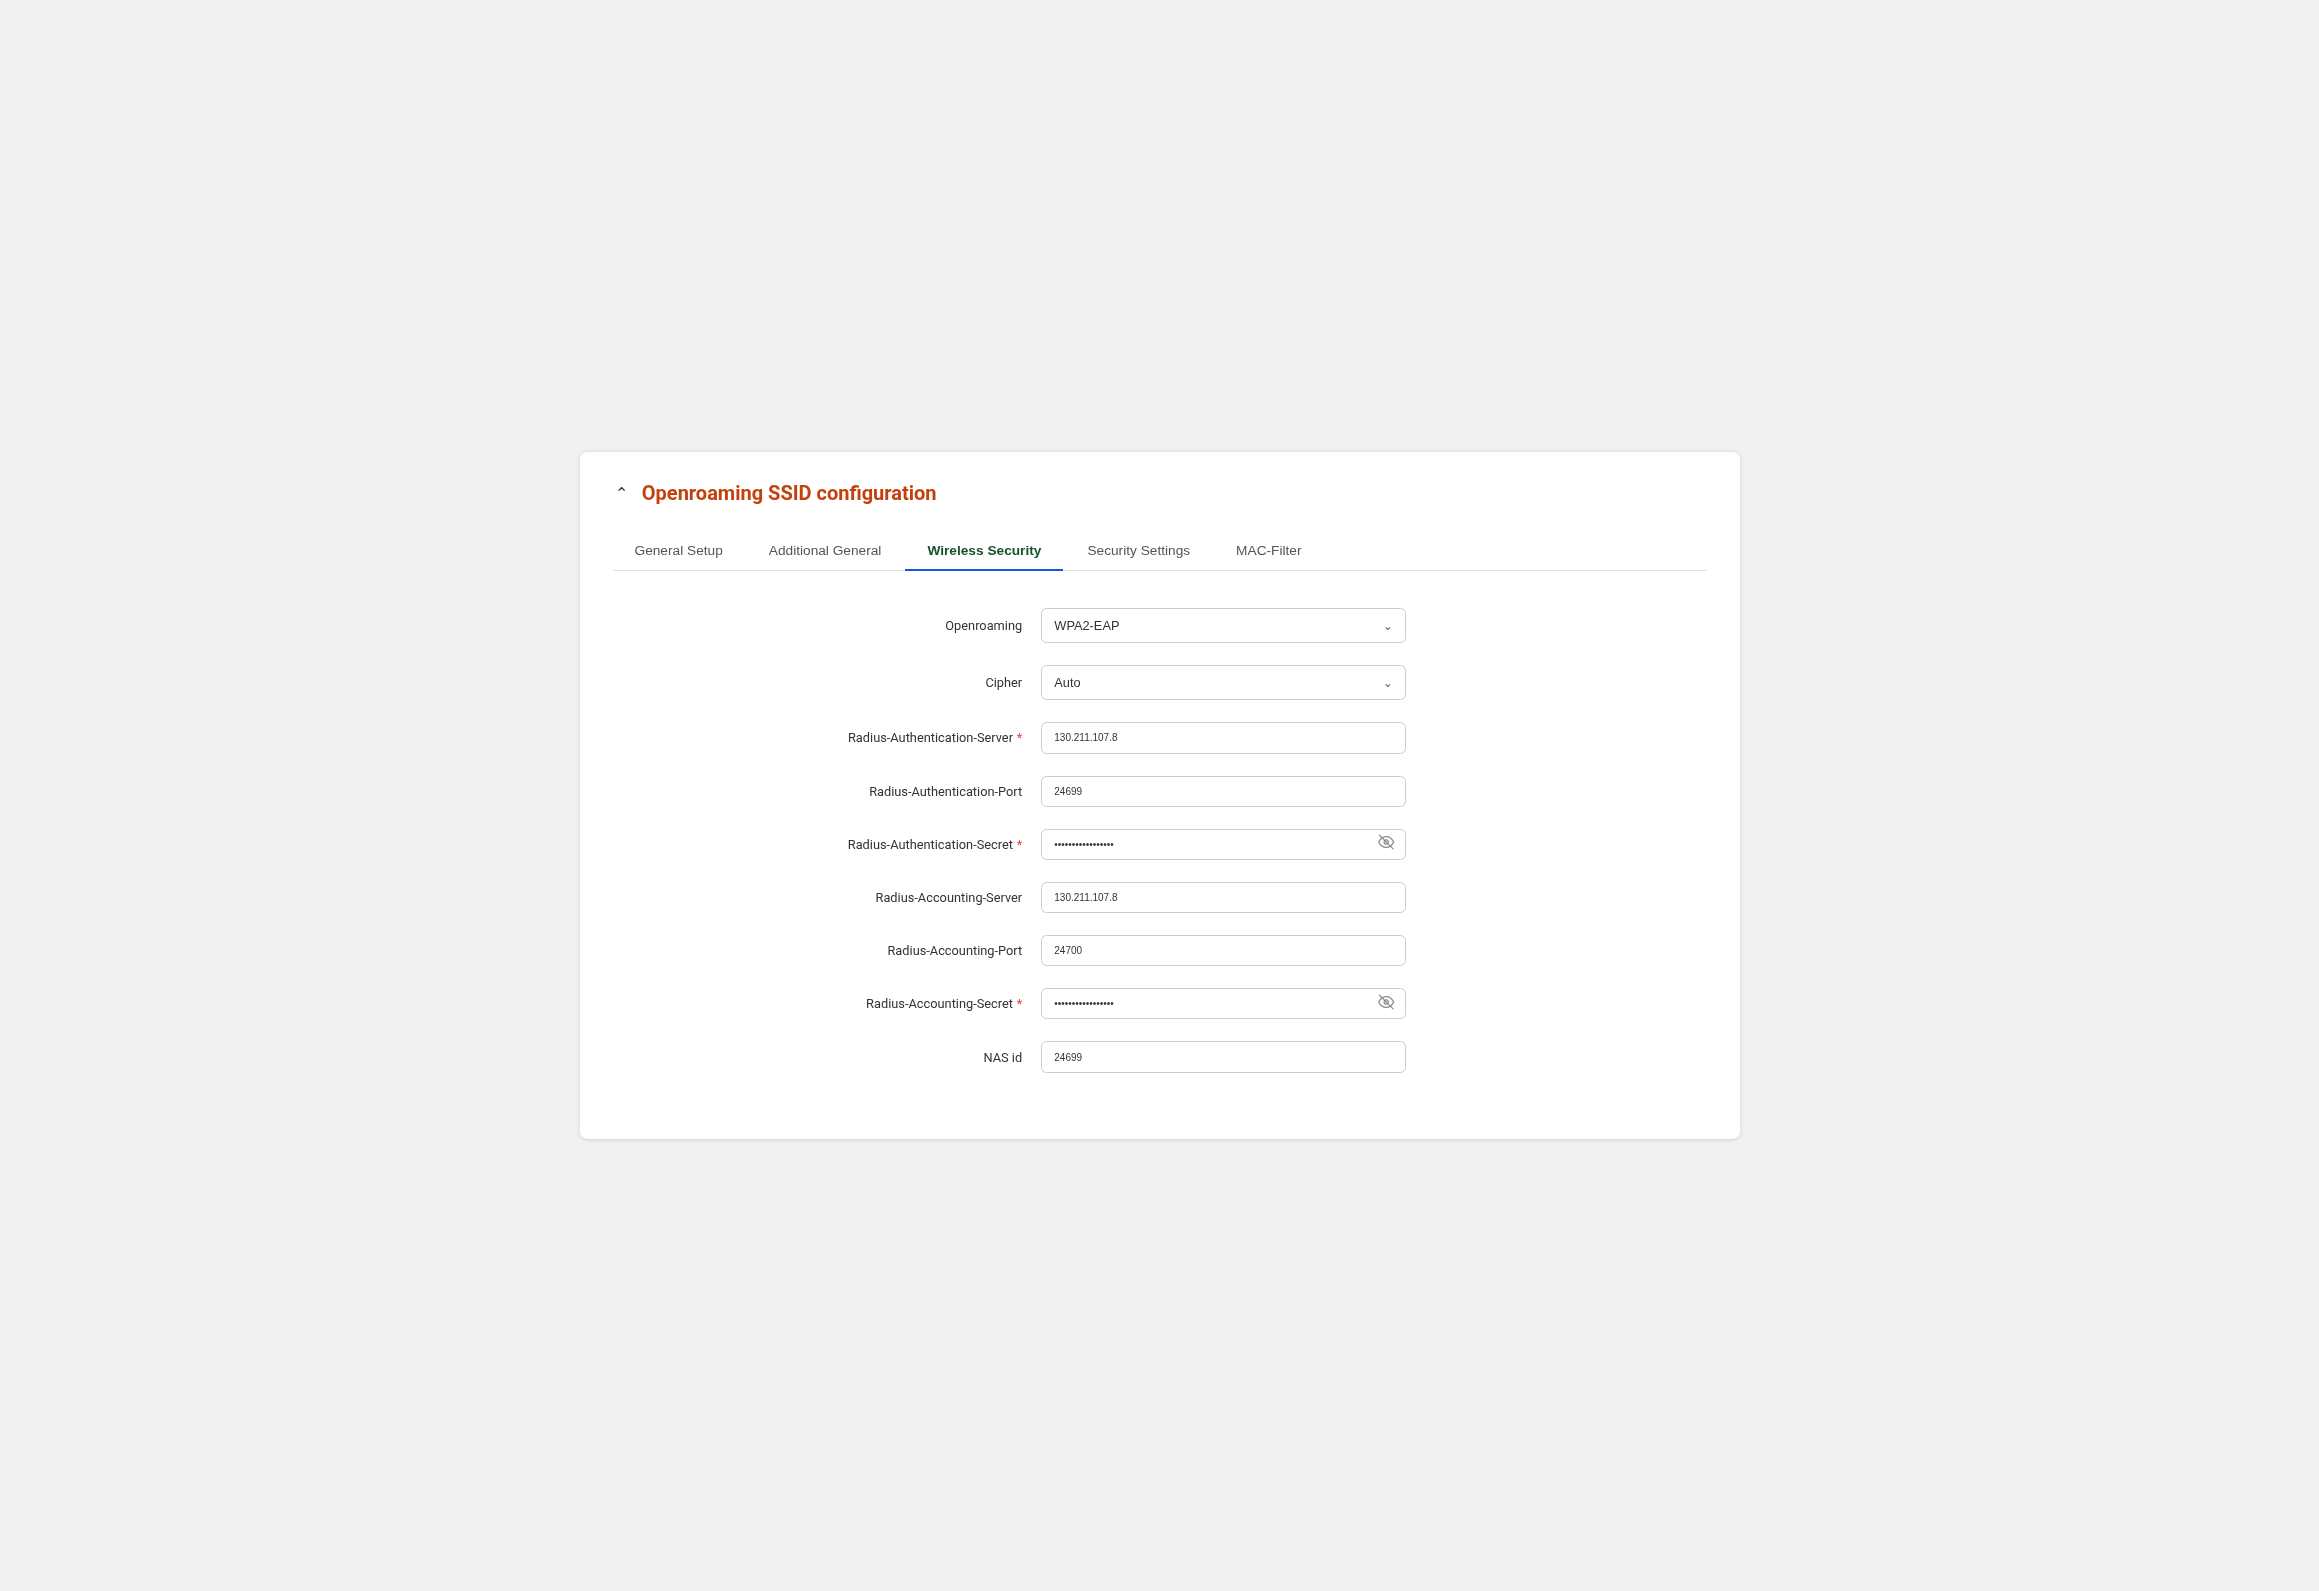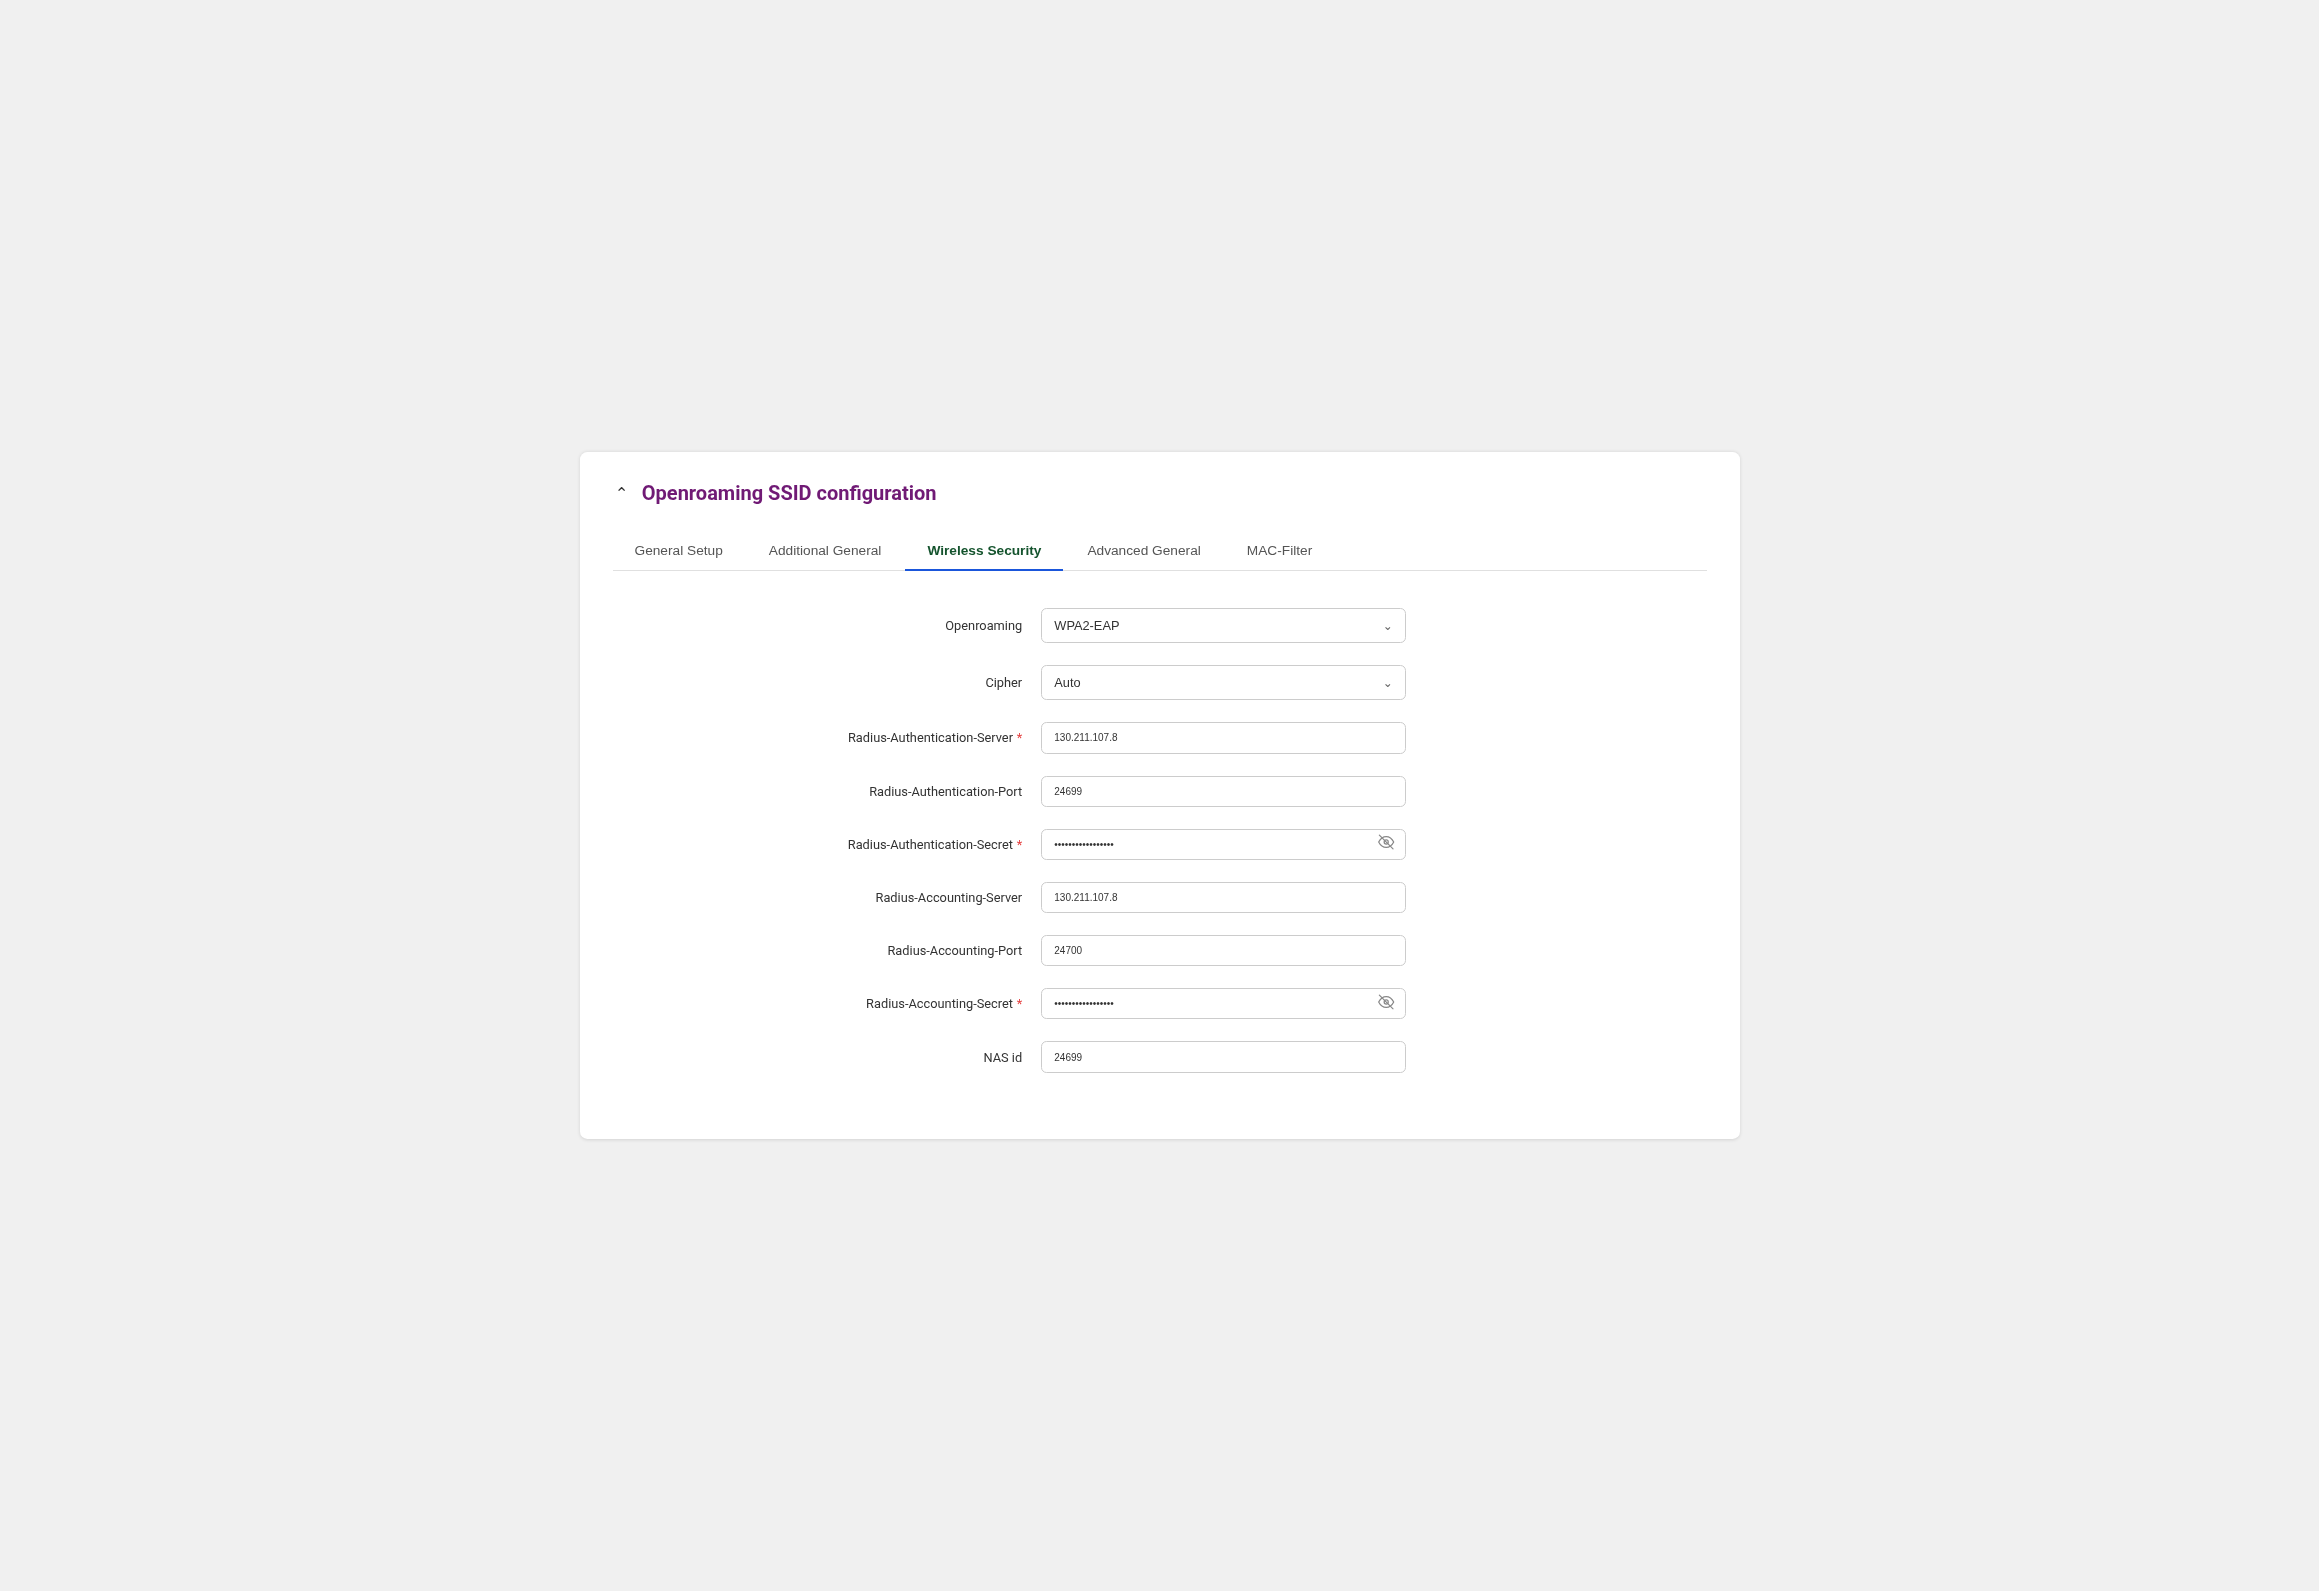--- a/index.html
+++ b/index.html
@@ -32,21 +32,21 @@
       display: inline-flex;
       align-items: center;
       justify-content: center;
       color: #333;
       font-size: 16.4px;
       cursor: pointer;
     }
     .page-title {
       font-size: 20px;
       font-weight: 700;
-      color: #701a75;
+      color: #c2410c;
     }
     .tabs {
       display: flex;
       border-bottom: 0.9px solid #e0e0e0;
       margin-bottom: 37px;
       gap: 2px;
     }
     .tab {
       padding: 11px 22px;
       font-size: 13.7px;
@@ -170,21 +170,21 @@
 
   <div class="page-header">
     <span class="chevron-up">⌃</span>
     <h1 class="page-title">Openroaming SSID configuration</h1>
   </div>
 
   <div class="tabs">
     <button class="tab">General Setup</button>
     <button class="tab">Additional General</button>
     <button class="tab active">Wireless Security</button>
-    <button class="tab">Advanced General</button>
+    <button class="tab">Security Settings</button>
     <button class="tab">MAC-Filter</button>
   </div>
 
   <div class="form-body">
 
     <div class="form-row">
       <label class="form-label">Openroaming</label>
       <div class="form-control">
         <div class="select-wrapper">
           <select class="select-field">

